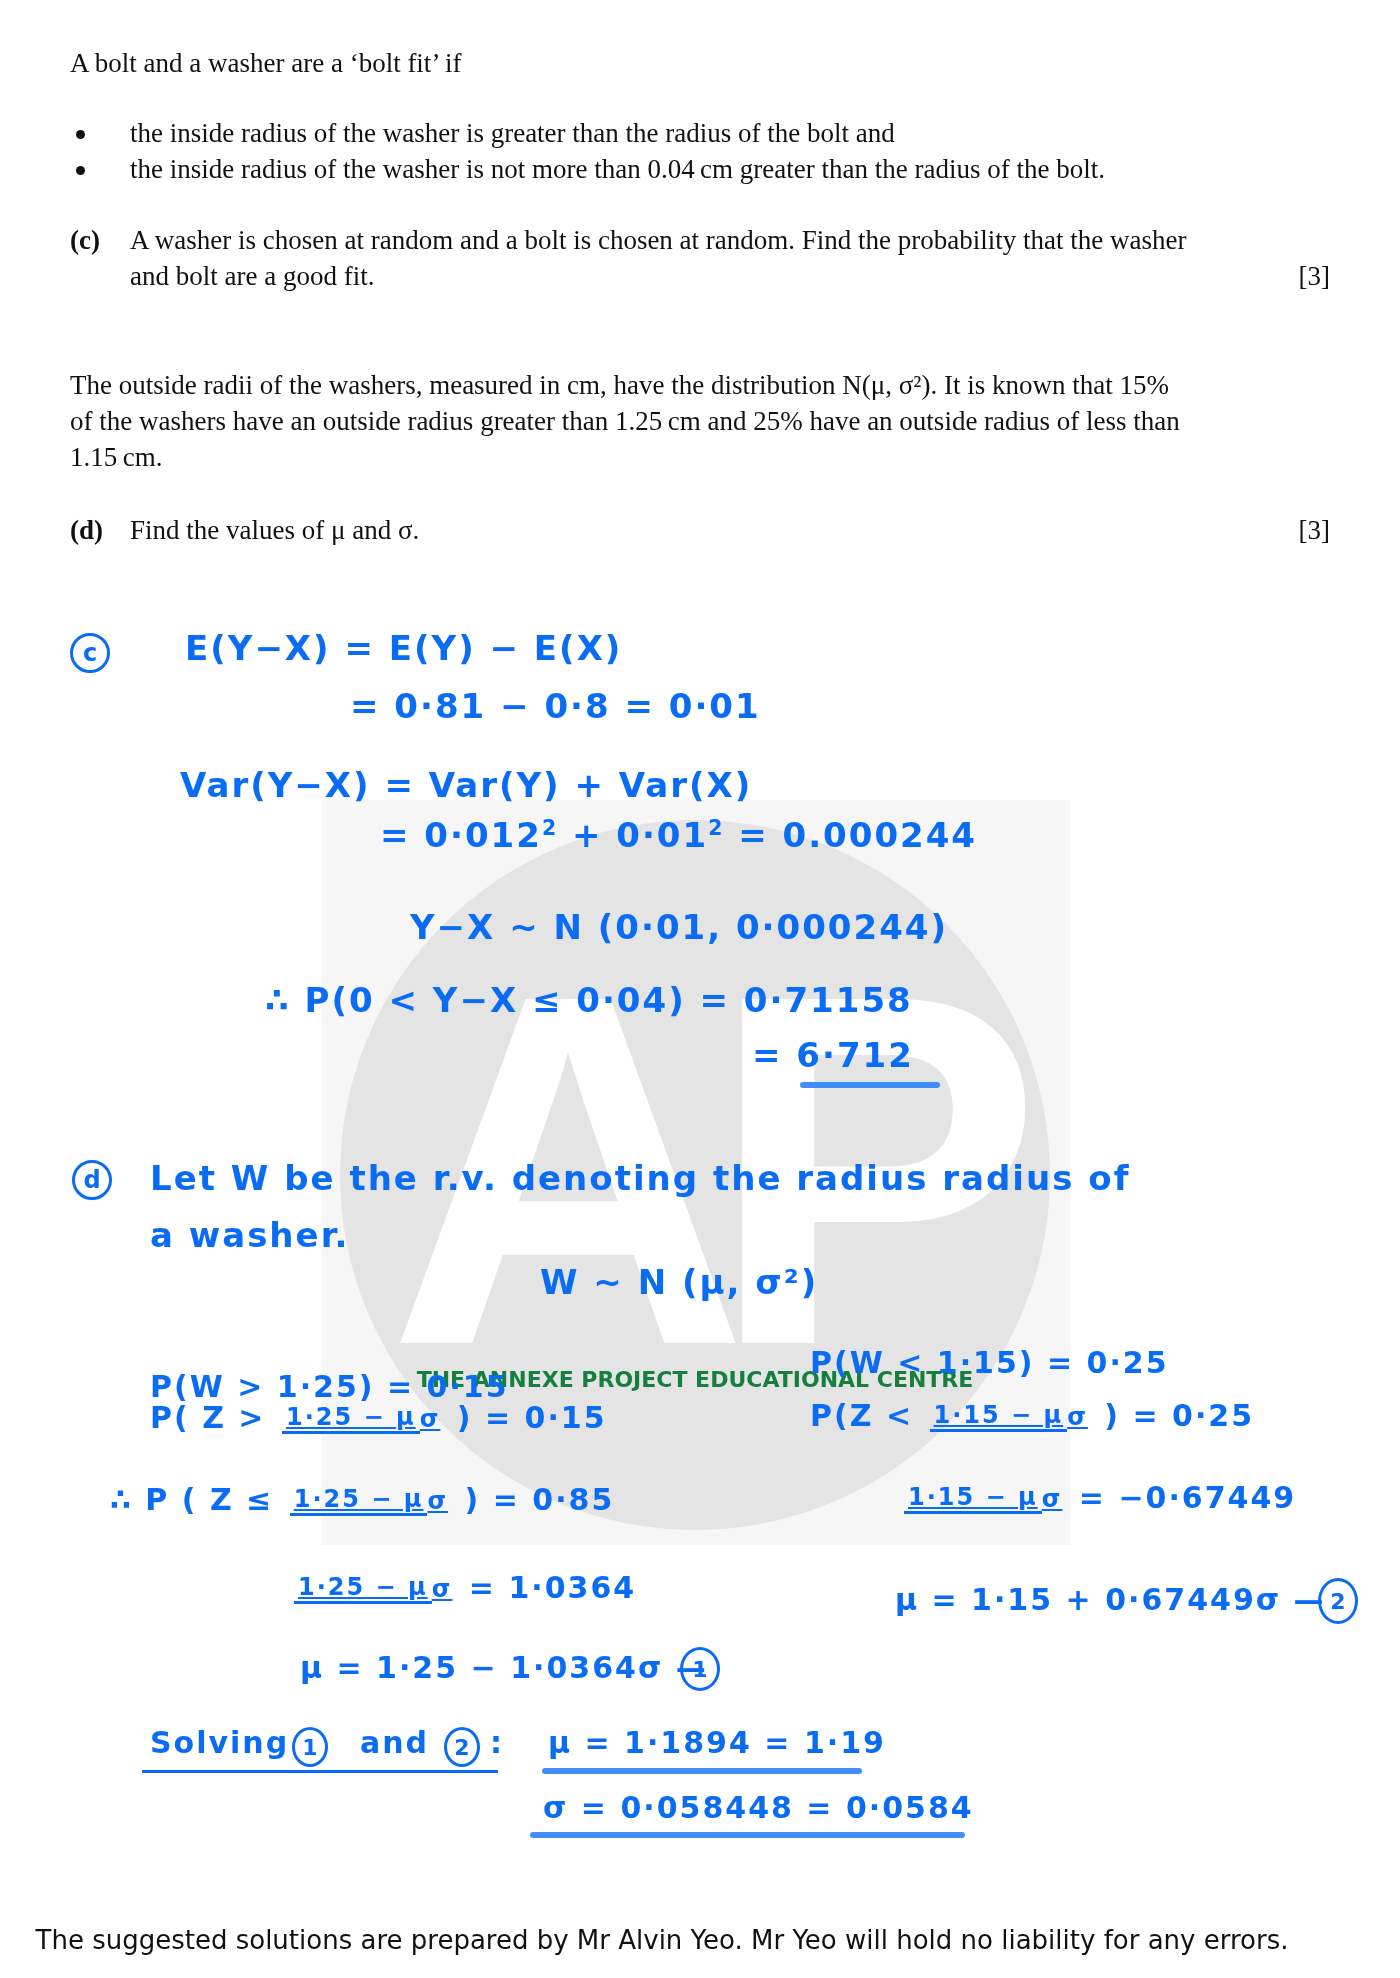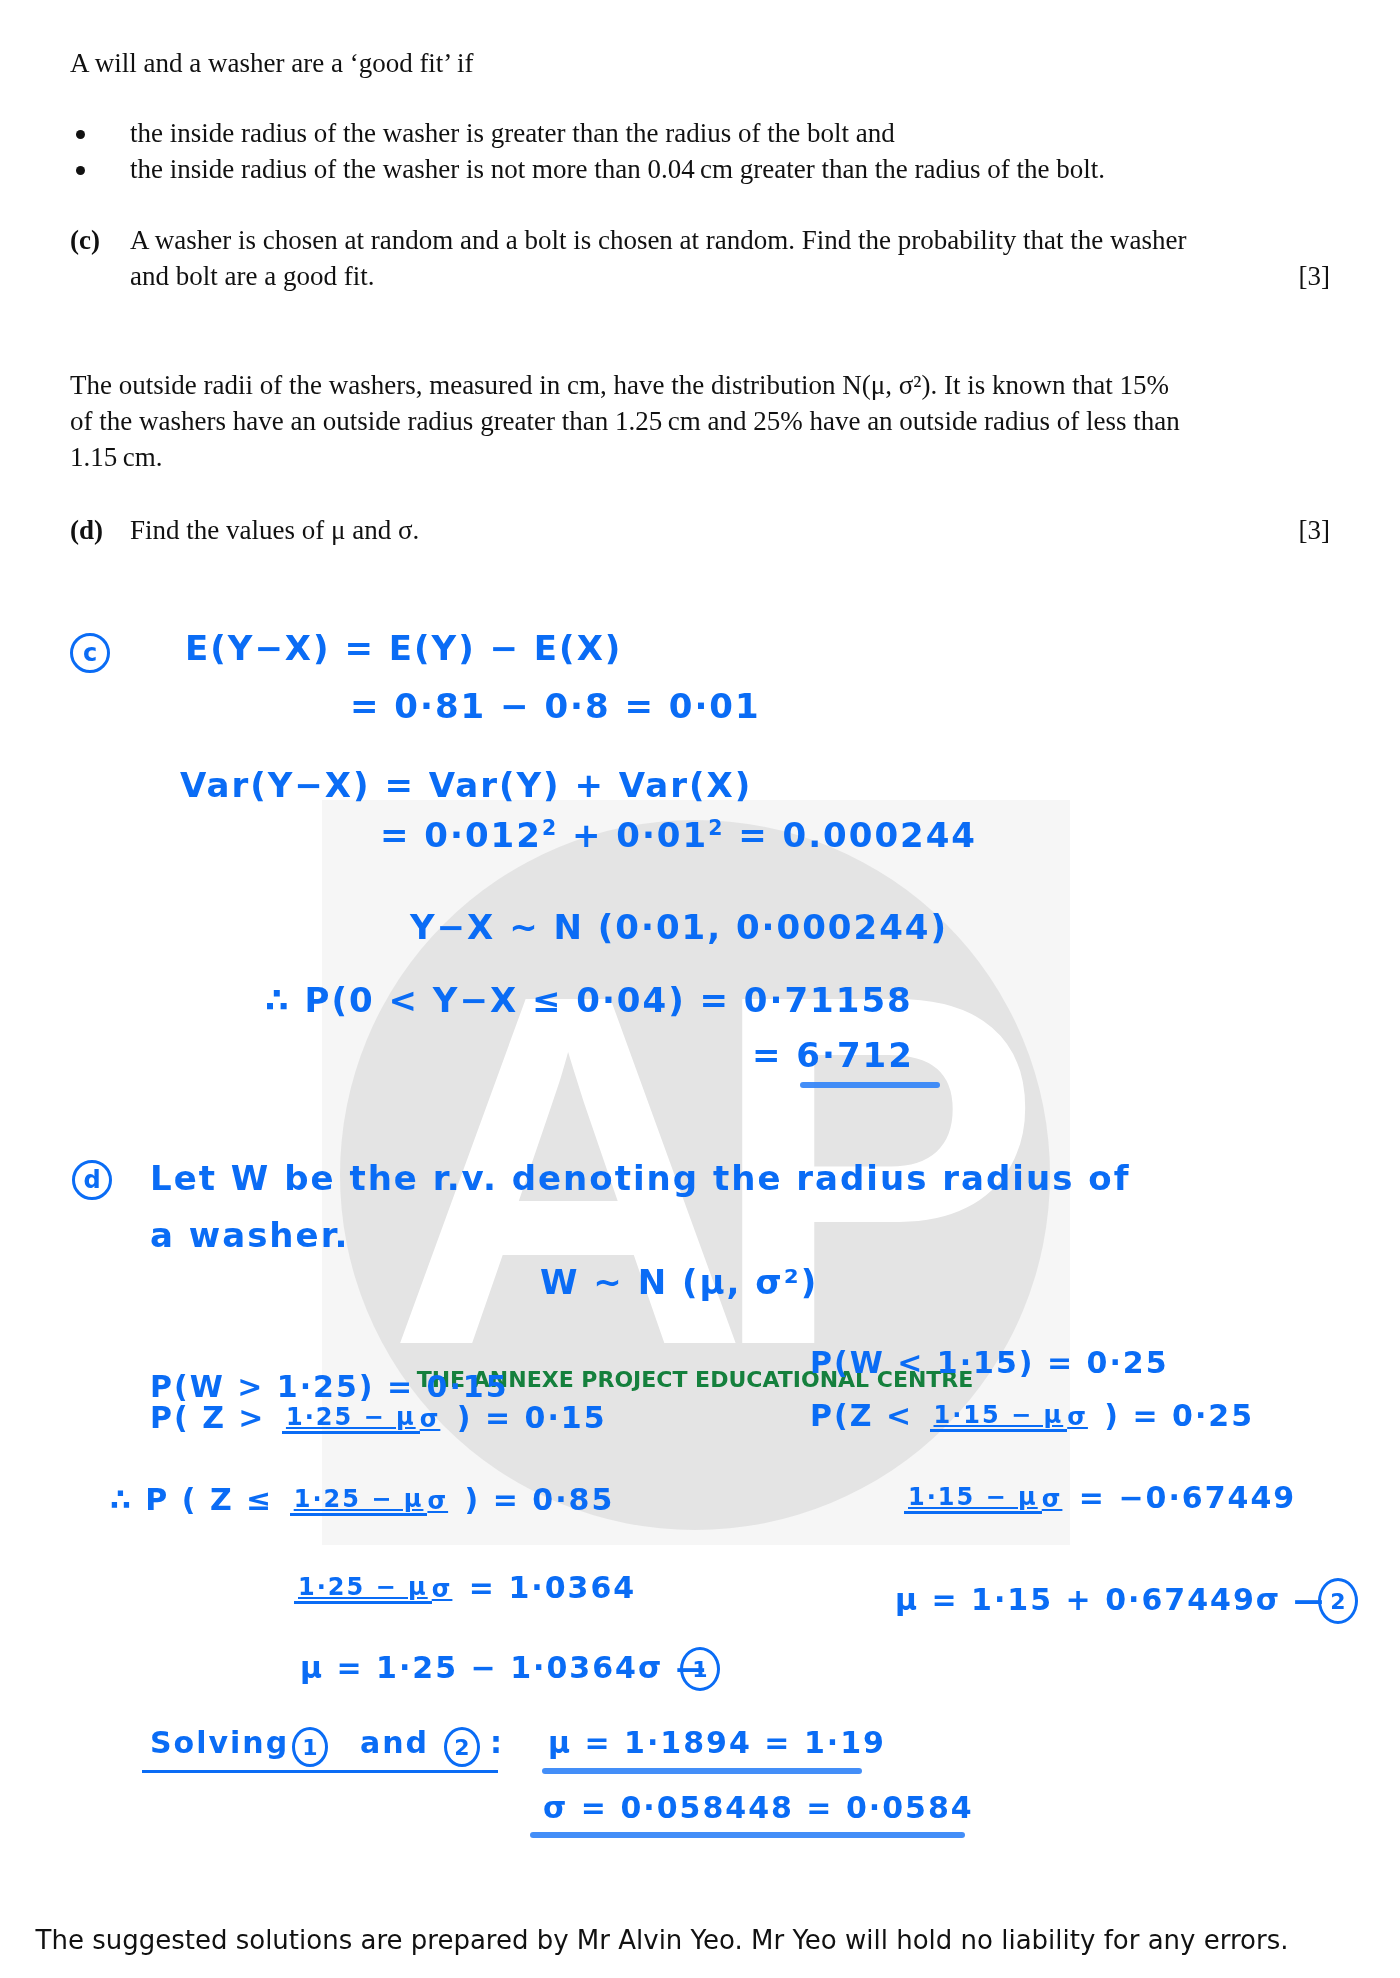--- a/index.html
+++ b/index.html
@@ -34,21 +34,21 @@
     #footer { position: absolute; left: 0; top: 1925px; width: 1324px; text-align: center; font-family: "DejaVu Sans", sans-serif; font-size: 26px; color: #111; }
   </style>
 </head>
 <body>
 
 <div id="wm-box"></div>
 <div id="wm-circle"></div>
 <div id="wm-letters">AP</div>
 <div id="wm-text">THE ANNEXE PROJECT EDUCATIONAL CENTRE</div>
 
-<div class="serif abs" style="left:70px; top:48px;">A will and a washer are a ‘good fit’ if</div>
+<div class="serif abs" style="left:70px; top:48px;">A bolt and a washer are a ‘bolt fit’ if</div>
 
 <div class="bullet" style="left:76px; top:130px;"></div>
 <div class="serif abs" style="left:130px; top:118px;">the inside radius of the washer is greater than the radius of the bolt and</div>
 <div class="bullet" style="left:76px; top:166px;"></div>
 <div class="serif abs" style="left:130px; top:154px;">the inside radius of the washer is not more than 0.04 cm greater than the radius of the bolt.</div>
 
 <div class="serif abs" style="left:70px; top:225px; font-weight:bold;">(c)</div>
 <div class="serif abs" style="left:130px; top:225px;">A washer is chosen at random and a bolt is chosen at random. Find the probability that the washer</div>
 <div class="serif abs" style="left:130px; top:261px;">and bolt are a good fit.</div>
 <div class="serif abs marks" style="top:261px;">[3]</div>

